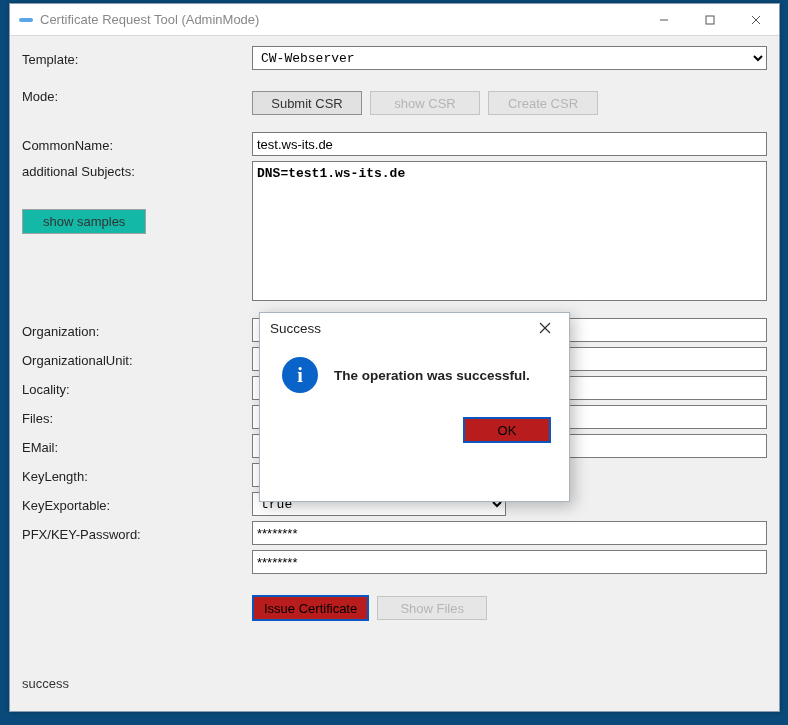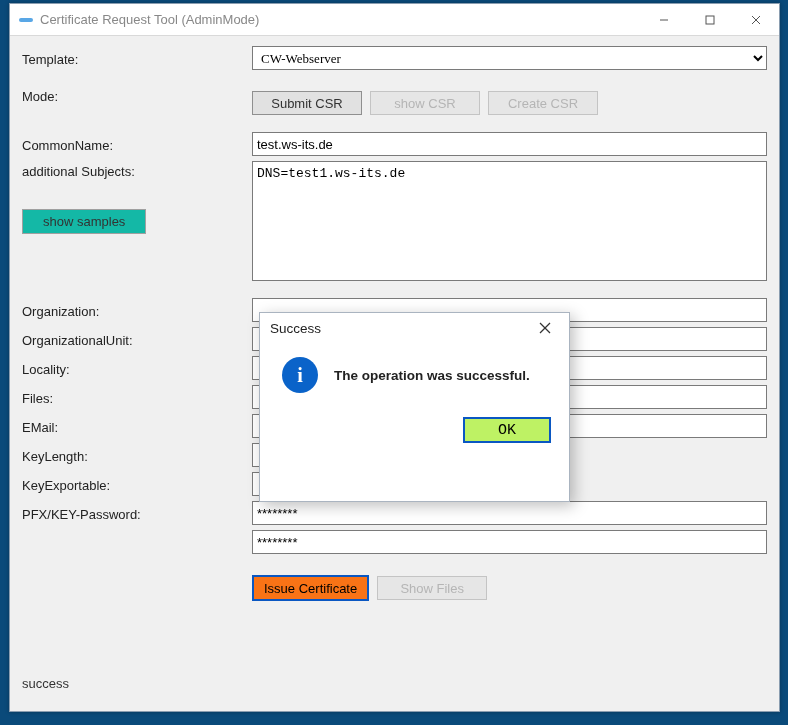--- a/index.html
+++ b/index.html
@@ -45,58 +45,59 @@
   }
   .row { display:flex; align-items:center; margin-bottom:5px; min-height:24px;}
   .row.tall { align-items:flex-start; }
   .label-col { width: 230px; flex:none; padding-top:3px;}
   .ctrl-col { flex:1; display:flex; gap:8px; align-items:center;}
   select.combo {
     width:100%;
     height:24px;
     border:1px solid #7a7a7a;
     background:#fff;
-    font-family: Liberation Serif, serif;
+    font-family: Liberation Mono, monospace;
     font-size:13px;
     padding-left:4px;
   }
   input.txt {
     width:100%;
     height:24px;
     border:1px solid #7a7a7a;
     background:#fff;
     font-family: inherit;
     font-size:13px;
     padding:0 4px;
   }
   textarea.txt {
     width:100%;
-    height:120px;
+    height:140px;
     border:1px solid #7a7a7a;
     background:#fff;
     font-family: "Consolas","Courier New",monospace;
     font-size:13px;
     padding:4px;
     resize:none;
+    font-weight:bold;
   }
   .btn {
     height:24px;
     padding:0 10px;
     border:1px solid #8f8f8f;
     background:#e1e1e1;
     font-family: inherit;
     font-size:13px;
     color:#333;
     cursor:pointer;
     min-width:110px;
     margin-top:16px;
   }
   .btn.disabled { color:#b5b5b5; border-color:#c4c4c4; background:#e6e6e6;}
   .btn.issue {
-    background:#f97316;
+    background:#b91c1c;
     border:2px solid #0a57c2;
     color:#000;
     height:26px;
   }
   .btn.small { min-width:0; padding:4px 20px; height:auto; background:#14b8a6; border:1px solid #a0a0a0;}
   select.narrow { width:254px; }
   .status { position:absolute; left:12px; bottom:20px; font-size:13px; color:#333;}
   .gap8 { height:12px; }
 
   
@@ -112,21 +113,21 @@
     z-index:10;
   }
   .modal .mhdr { display:flex; align-items:center; height:30px; padding:0 8px 0 10px;}
   .modal .mhdr .mtitle{ flex:1; font-size:13.5px;}
   .modal .mhdr .mclose{ width:32px; height:28px; display:flex; align-items:center; justify-content:center;}
   .modal .mbody { display:flex; align-items:center; padding:14px 16px 6px 22px; gap:16px;}
   .modal .info-circle { width:36px; height:36px; border-radius:50%; background:#0a63c9; display:flex; align-items:center; justify-content:center;}
   .modal .info-circle span{ color:#fff; font-family: Georgia, serif; font-size:20px; font-weight:bold;}
   .modal .msg { font-size:13.5px; font-weight:600; }
   .modal .mactions { display:flex; justify-content:flex-end; padding:18px 18px 16px 0;}
-  .modal .okbtn { width:88px; height:26px; background:#bef264; border:2px solid #0a57c2; font-family:Liberation Mono, monospace; font-size:15px; cursor:pointer;}
+  .modal .okbtn { width:88px; height:26px; background:#b91c1c; border:2px solid #0a57c2; font-family:Liberation Sans, sans-serif; font-size:13px; cursor:pointer;}
 </style>
 </head>
 <body>
 
 <div class="window">
   <div class="titlebar">
     <span class="icon">
       <svg width="14" height="10" viewBox="0 0 14 10">
           <rect x="0" y="3" width="14" height="4" rx="2" fill="#59a7e6"></rect>
         </svg>

